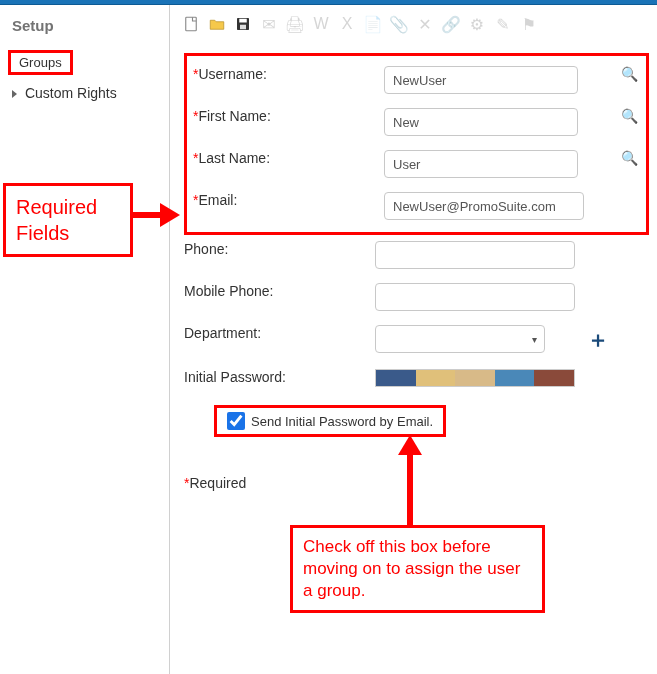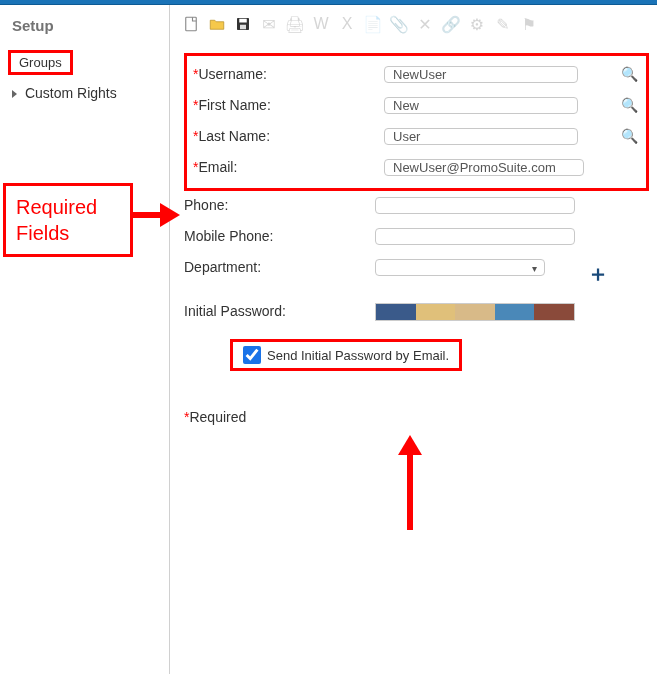--- a/index.html
+++ b/index.html
@@ -14,34 +14,34 @@
   .content{flex:1;padding:6px 4px 10px 10px;position:relative;}
   .toolbar{display:flex;gap:4px;align-items:center;padding:2px 0 10px 0;border-bottom:0;}
   .tb-icon{width:22px;height:22px;display:flex;align-items:center;justify-content:center;font-size:16px;color:#888;cursor:pointer;}
   .tb-icon.enabled{opacity:1;}
   .tb-icon.disabled{opacity:.35;cursor:default;}
   .form-area{padding:8px 4px;}
   .req-box{border:3px solid red;padding:10px 6px 10px 6px;margin-bottom:6px;}
   .row{display:flex;align-items:flex-start;margin-bottom:14px;gap:36px;}
   .lbl{width:155px;font-size:14px;color:#333;}
   .lbl .ast{color:red;}
-  .inp{flex:1;max-width:200px;height:17px;border:1px solid #c8c8c8;border-radius:4px;background:#fff;padding:0 8px;font-size:13px;color:#555;}
+  .inp{flex:1;max-width:200px;height:28px;border:1px solid #c8c8c8;border-radius:4px;background:#fff;padding:0 8px;font-size:13px;color:#555;}
   .inp.sel{appearance:none;-webkit-appearance:none;background:#fff;width:170px;max-width:170px;position:relative;}
   .sel-wrap{position:relative;display:inline-block;}
   .sel-caret{position:absolute;right:8px;top:50%;transform:translateY(-50%);font-size:10px;color:#555;pointer-events:none;}
   .side-icon{width:20px;text-align:center;margin-left:6px;color:#999;font-size:14px;cursor:pointer;}
   .plus{font-size:22px;font-weight:bold;color:#1a4a7a;margin-left:6px;cursor:pointer;}
   .pwbar{display:flex;height:18px;width:200px;border:1px solid #ccc;}
   .pwbar span{flex:1;}
   .pw1{background:#3a5a8a;}
   .pw2{background:#e0c07a;}
   .pw3{background:#d8ba88;}
   .pw4{background:#4a88b8;}
   .pw5{background:#8a4a3a;}
-  .ck-row{border:3px solid red;display:inline-flex;align-items:center;padding:4px 10px;margin:4px 0 8px 46px;}
+  .ck-row{border:3px solid red;display:inline-flex;align-items:center;padding:4px 10px;margin:4px 0 8px 30px;}
   .ck{width:18px;height:18px;accent-color:#1a73e8;margin-right:6px;}
   .footnote{margin-top:30px;font-size:14px;}
   .footnote .ast{color:red;}
   
   .annot{position:absolute;border:3px solid red;background:#fff;color:red;font-size:17px;line-height:1.3;padding:8px 10px;z-index:50;}
   .annot1{left:-200px;top:178px;width:130px;font-size:20px;margin-left:33px;}
   .arrow-r{position:absolute;left:-70px;top:195px;z-index:49;}
   .arrow-r svg{width:80px;height:30px;}
   .annot2{left:120px;top:520px;width:255px;}
   .arrow-u{position:absolute;left:225px;top:430px;z-index:49;}
@@ -163,20 +163,21 @@
     </div>
 
     <div class="annot annot1">Required Fields</div>
     <div class="arrow-r">
       <svg viewBox="0 0 80 30">
           <line x1="0" y1="15" x2="60" y2="15" stroke="red" stroke-width="6"></line>
           <polygon points="60,3 80,15 60,27" fill="red"></polygon>
         </svg>
     </div>
 
+    <div class="annot annot2">Check off this box before moving on to assign the user a group.</div>
     <div class="arrow-u">
       <svg viewBox="0 0 30 95">
           <polygon points="3,20 15,0 27,20" fill="red"></polygon>
           <line x1="15" y1="18" x2="15" y2="95" stroke="red" stroke-width="6"></line>
         </svg>
     </div>
 
   </div>
 </div>
 

